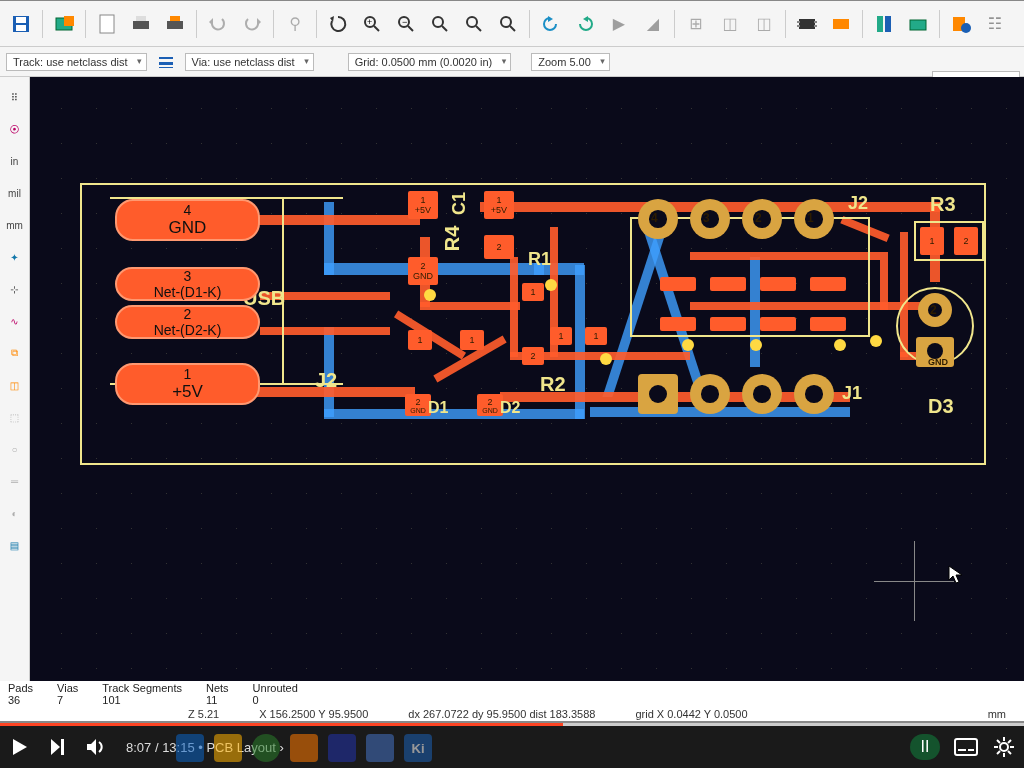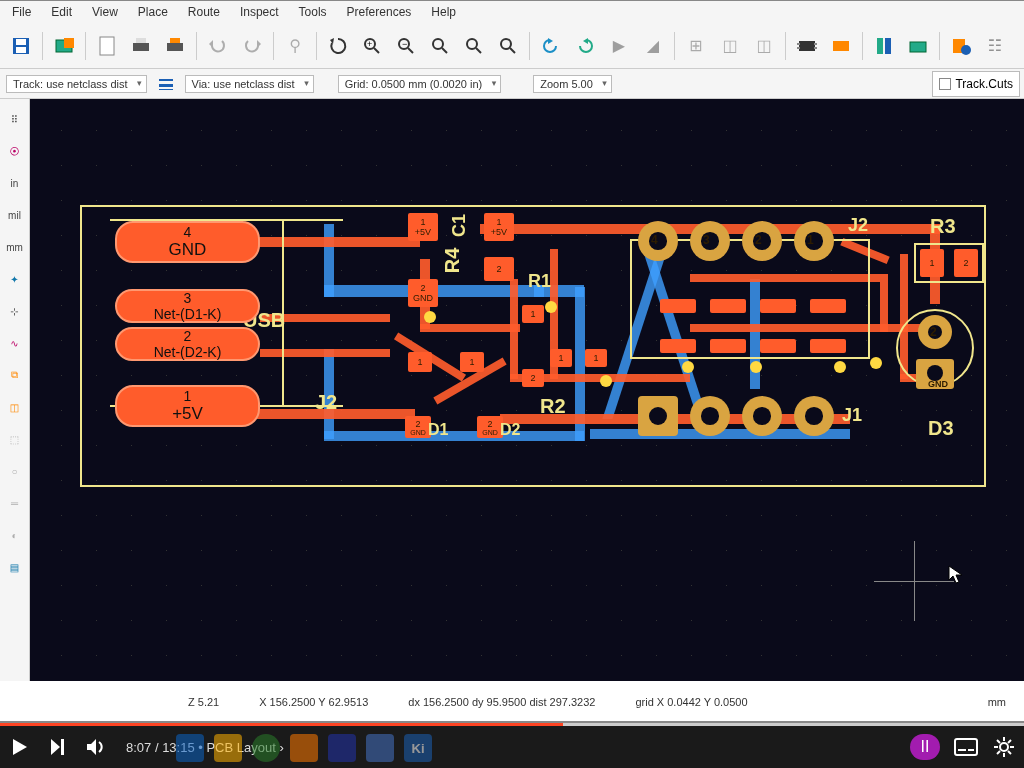--- a/index.html
+++ b/index.html
@@ -48,31 +48,20 @@
 .tasktime{ color:#ddd; font-size:13px; margin-left:4px;text-align:center;}
 .edgecuts{ position:absolute; right:4px; top:70px; height:26px; padding:0 6px; display:flex; align-items:center; gap:4px; font-size:12px; background:#fff; border:1px solid #bbb;}
 .edgecuts .chk{ width:12px; height:12px; border:1px solid #888;}
 </style>
 </head>
 <body>
 
 <div class="window">
 
 
-  <div class="menubar">
-    <span>File</span>
-    <span>Edit</span>
-    <span>View</span>
-    <span>Place</span>
-    <span>Route</span>
-    <span>Inspect</span>
-    <span>Tools</span>
-    <span>Preferences</span>
-    <span>Help</span>
-  </div>
 
   <div class="toolbar1">
     <div class="tbbtn">
         <svg width="20" height="20">
           <rect x="2" y="2" width="16" height="16" fill="#1b5fb4"></rect>
           <rect x="5" y="3" width="10" height="6" fill="#fff"></rect>
           <rect x="5" y="11" width="10" height="6" fill="#fff"></rect>
         </svg>
       </div>
     <div class="tbsep"></div>
@@ -218,22 +207,22 @@
   <div class="toolbar2">
     <div class="dd">Track: use netclass dist</div>
     <div class="tbbtn" style="width:22px;height:22px">
         <svg width="16" height="16">
           <rect x="1" y="3" width="14" height="2" fill="#1b5fb4"></rect>
           <rect x="1" y="8" width="14" height="3" fill="#1b5fb4"></rect>
           <rect x="1" y="13" width="14" height="1" fill="#1b5fb4"></rect>
         </svg>
       </div>
     <div class="dd">Via: use netclass dist</div>
-    <div class="dd" style="margin-left:16px">Grid: 0.0500 mm (0.0020 in)</div>
-    <div class="dd" style="margin-left:24px">Zoom 5.00</div>
+    <div class="dd" style="margin-left:26px">Grid: 0.0500 mm (0.0020 in)</div>
+    <div class="dd" style="margin-left:12px">Zoom 5.00</div>
   </div>
 
   <div class="workarea">
     <div class="leftbar">
       <div class="lb">⠿</div>
       <div class="lb" style="color:#b06">⦿</div>
       <div class="lb">in</div>
       <div class="lb">mil</div>
       <div class="lb">mm</div>
       <div class="lb" style="color:#17a">✦</div>
@@ -413,24 +402,46 @@
       <div class="origin"></div>
       <div class="cursor">
         <svg viewBox="0 0 16 20">
             <path d="M1 1 L1 15 L5 11 L8 18 L11 17 L8 10 L14 10 Z" fill="#fff" stroke="#000"></path>
           </svg>
       </div>
     </div>
   </div>
 
   <div class="statusbar">
+    <div class="statrow">
+      <div class="grp">
+          <span>Pads</span>
+          <span>36</span>
+        </div>
+      <div class="grp">
+          <span>Vias</span>
+          <span>7</span>
+        </div>
+      <div class="grp">
+          <span>Track Segments</span>
+          <span>101</span>
+        </div>
+      <div class="grp">
+          <span>Nets</span>
+          <span>11</span>
+        </div>
+      <div class="grp">
+          <span>Unrouted</span>
+          <span>0</span>
+        </div>
+    </div>
     <div class="statrow2">
       <span style="margin-left:180px">Z 5.21</span>
-      <span>X 156.2500  Y 62.9513</span>
-      <span>dx 156.2500  dy 95.9500  dist 297.3232</span>
+      <span>X 156.2500  Y 95.9500</span>
+      <span>dx 267.0722  dy 95.9500  dist 183.3588</span>
       <span>grid X 0.0442  Y 0.0500</span>
       <span style="margin-left:auto;margin-right:10px">mm</span>
     </div>
   </div>
 </div>
 
 <div class="progressline" style="position:absolute;left:0;bottom:42px;width:1024px"></div>
 <div class="taskbar">
   <div class="t">
       <svg width="20" height="20">
@@ -444,21 +455,21 @@
       </svg>
     </div>
   <div class="t">
       <svg width="22" height="20">
         <path d="M2 7 L6 7 L11 2 L11 18 L6 13 L2 13 Z" fill="#fff"></path>
         <path d="M14 5 A6 6 0 0 1 14 15" fill="none" stroke="#fff" stroke-width="2"></path>
       </svg>
     </div>
   <span class="tasktime"><span>8:07 / 13:15</span>  •  <span>PCB Layout</span> ›</span>
   <div style="flex:1"></div>
-  <div class="t" style="width:30px;height:26px;background:#a21caf;border-radius:14px">II</div>
+  <div class="t" style="width:30px;height:26px;background:#14532d;border-radius:14px">II</div>
   <div class="t">
       <svg width="24" height="18">
         <rect x="1" y="1" width="22" height="16" rx="2" fill="none" stroke="#fff" stroke-width="2"></rect>
         <rect x="4" y="11" width="8" height="2" fill="#fff"></rect>
         <rect x="14" y="11" width="6" height="2" fill="#fff"></rect>
       </svg>
     </div>
   <div class="t">
       <svg width="22" height="22">
         <circle cx="11" cy="11" r="4" fill="none" stroke="#fff" stroke-width="2"></circle>

